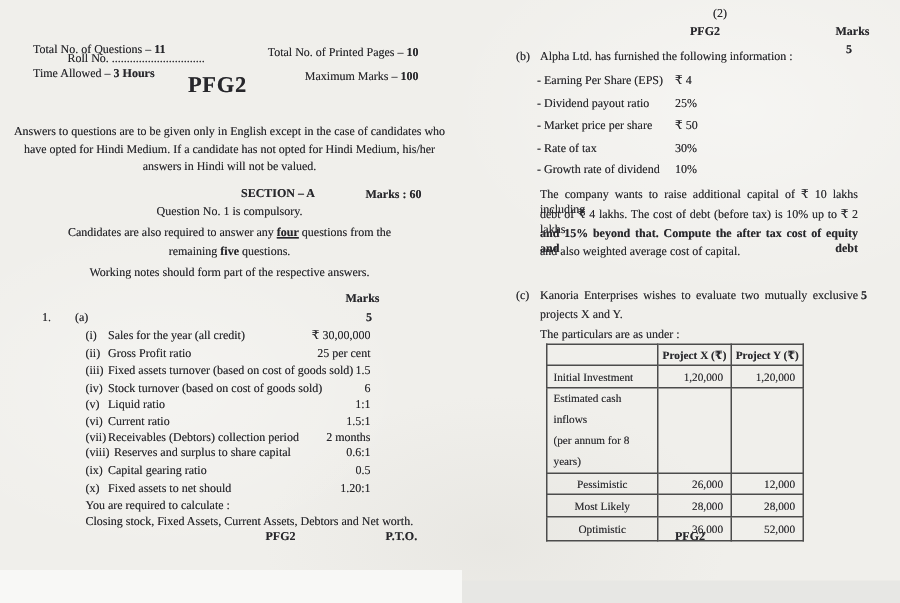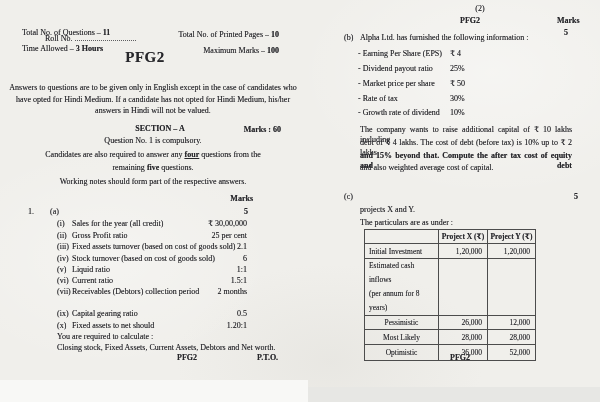--- a/index.html
+++ b/index.html
@@ -59,21 +59,21 @@
     <div class="t" style="right:26px; top:46px;"><span>Maximum Marks – </span><span class="b">100</span></div>
 
     <div class="t title c" style="left:0; width:290px; top:52px;">PFG2</div>
 
     <div class="t c" style="left:8px; width:290px; top:82px; line-height:11.6px;">
       <span>Answers to questions are to be given only in English except in the case of candidates who</span><br>
       <span>have opted for Hindi Medium. If a candidate has not opted for Hindi Medium, his/her</span><br>
       <span>answers in Hindi will not be valued.</span>
     </div>
 
-    <div class="t b c" style="left:110px; width:100px; top:124px;">SECTION – A</div>
+    <div class="t b c" style="left:110px; width:100px; top:124px;text-align:right;">SECTION – A</div>
     <div class="t b" style="right:24px; top:125px;">Marks : 60</div>
 
     <div class="t c" style="left:8px; width:290px; top:136px;">Question No. 1 is compulsory.</div>
     <div class="t c" style="left:8px; width:290px; top:150px;"><span>Candidates are also required to answer any </span><span class="em-u">four</span><span> questions from the</span></div>
     <div class="t c" style="left:8px; width:290px; top:163px;"><span>remaining </span><span class="em-b">five</span><span> questions.</span></div>
     <div class="t c" style="left:8px; width:290px; top:177px;">Working notes should form part of the respective answers.</div>
 
     <div class="t b" style="right:52px; top:194px;">Marks</div>
 
     <div class="t" style="left:28px; top:207px;">1.</div>
@@ -86,21 +86,21 @@
         <span class="val">₹ 30,00,000</span>
       </div>
     <div class="t row" style="left:57px; width:190px; top:231px;">
         <span class="num">(ii)</span>
         <span class="lab">Gross Profit ratio</span>
         <span class="val">25 per cent</span>
       </div>
     <div class="t row" style="left:57px; width:190px; top:242px;">
         <span class="num">(iii)</span>
         <span class="lab">Fixed assets turnover (based on cost of goods sold)</span>
-        <span class="val">2.1</span>
+        <span class="val">1.5</span>
       </div>
     <div class="t row" style="left:57px; width:190px; top:254px;">
         <span class="num">(iv)</span>
         <span class="lab">Stock turnover (based on cost of goods sold)</span>
         <span class="val">6</span>
       </div>
     <div class="t row" style="left:57px; width:190px; top:265px;">
         <span class="num">(v)</span>
         <span class="lab">Liquid ratio</span>
         <span class="val">1:1</span>
@@ -108,20 +108,25 @@
     <div class="t row" style="left:57px; width:190px; top:276px;text-align:right;">
         <span class="num">(vi)</span>
         <span class="lab">Current ratio</span>
         <span class="val">1.5:1</span>
       </div>
     <div class="t row" style="left:57px; width:190px; top:287px;">
         <span class="num">(vii)</span>
         <span class="lab">Receivables (Debtors) collection period</span>
         <span class="val">2 months</span>
       </div>
+    <div class="t row" style="left:57px; width:190px; top:297px;">
+        <span class="num">(viii)</span>
+        <span class="lab" style="left:19px;">Reserves and surplus to share capital</span>
+        <span class="val">0.6:1</span>
+      </div>
     <div class="t row" style="left:57px; width:190px; top:309px;">
         <span class="num">(ix)</span>
         <span class="lab">Capital gearing ratio</span>
         <span class="val">0.5</span>
       </div>
     <div class="t row" style="left:57px; width:190px; top:321px;">
         <span class="num">(x)</span>
         <span class="lab">Fixed assets to net should</span>
         <span class="val">1.20:1</span>
       </div>
@@ -163,20 +168,21 @@
         <span class="lab">- Growth rate of dividend</span>
         <span class="val">10%</span>
       </div>
 
     <div class="t jl" style="left:60px; width:212px; top:125px;">The company wants to raise additional capital of ₹ 10 lakhs including</div>
     <div class="t jl" style="left:60px; width:212px; top:138px;">debt of ₹ 4 lakhs. The cost of debt (before tax) is 10% up to ₹ 2 lakhs</div>
     <div class="t jl" style="left:60px; width:212px; top:151px;font-weight:bold;">and 15% beyond that. Compute the after tax cost of equity and debt</div>
     <div class="t" style="left:60px; top:163px;">and also weighted average cost of capital.</div>
 
     <div class="t" style="left:44px; top:192px;">(c)</div>
+    <div class="t jl" style="left:60px; width:212px; top:192px;">Kanoria Enterprises wishes to evaluate two mutually exclusive</div>
     <div class="t b" style="left:274px; top:192px;">5</div>
     <div class="t" style="left:60px; top:205px;">projects X and Y.</div>
     <div class="t" style="left:60px; top:218px;">The particulars are as under :</div>
 
     <table class="ptable">
       <colgroup>
           <col style="width:74px;">
           <col style="width:49px;">
           <col style="width:48px;">
         </colgroup>

